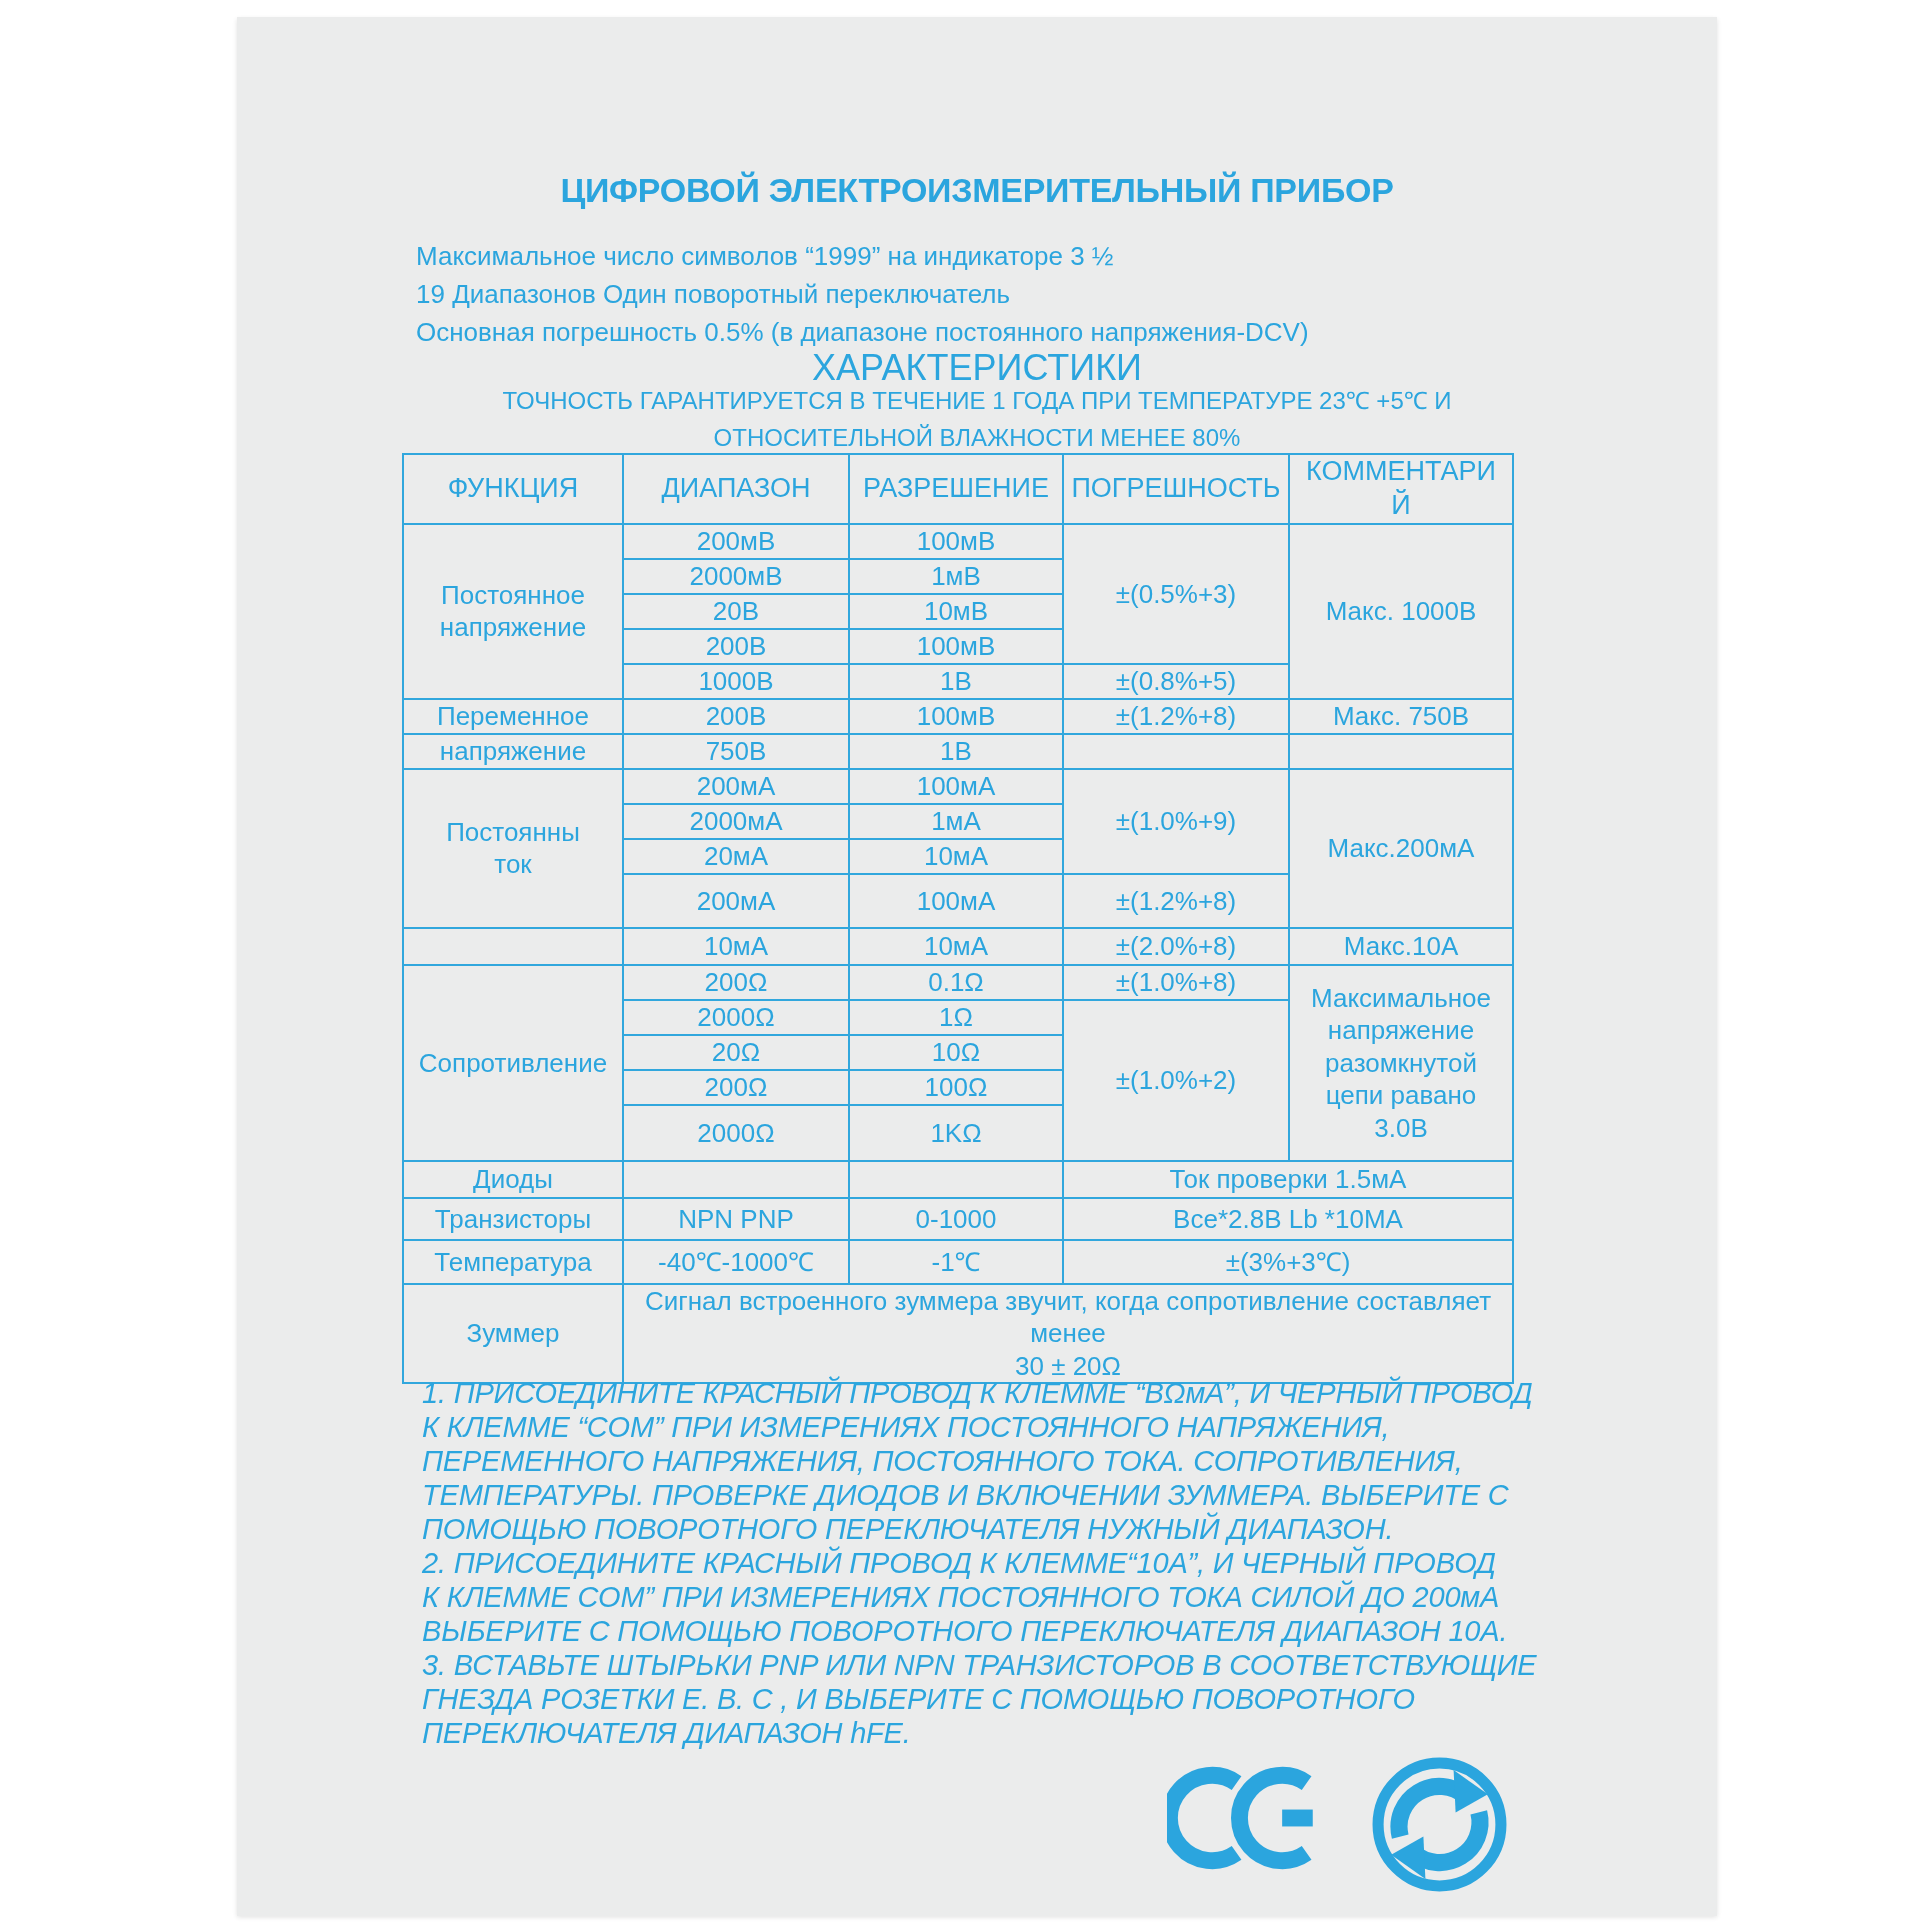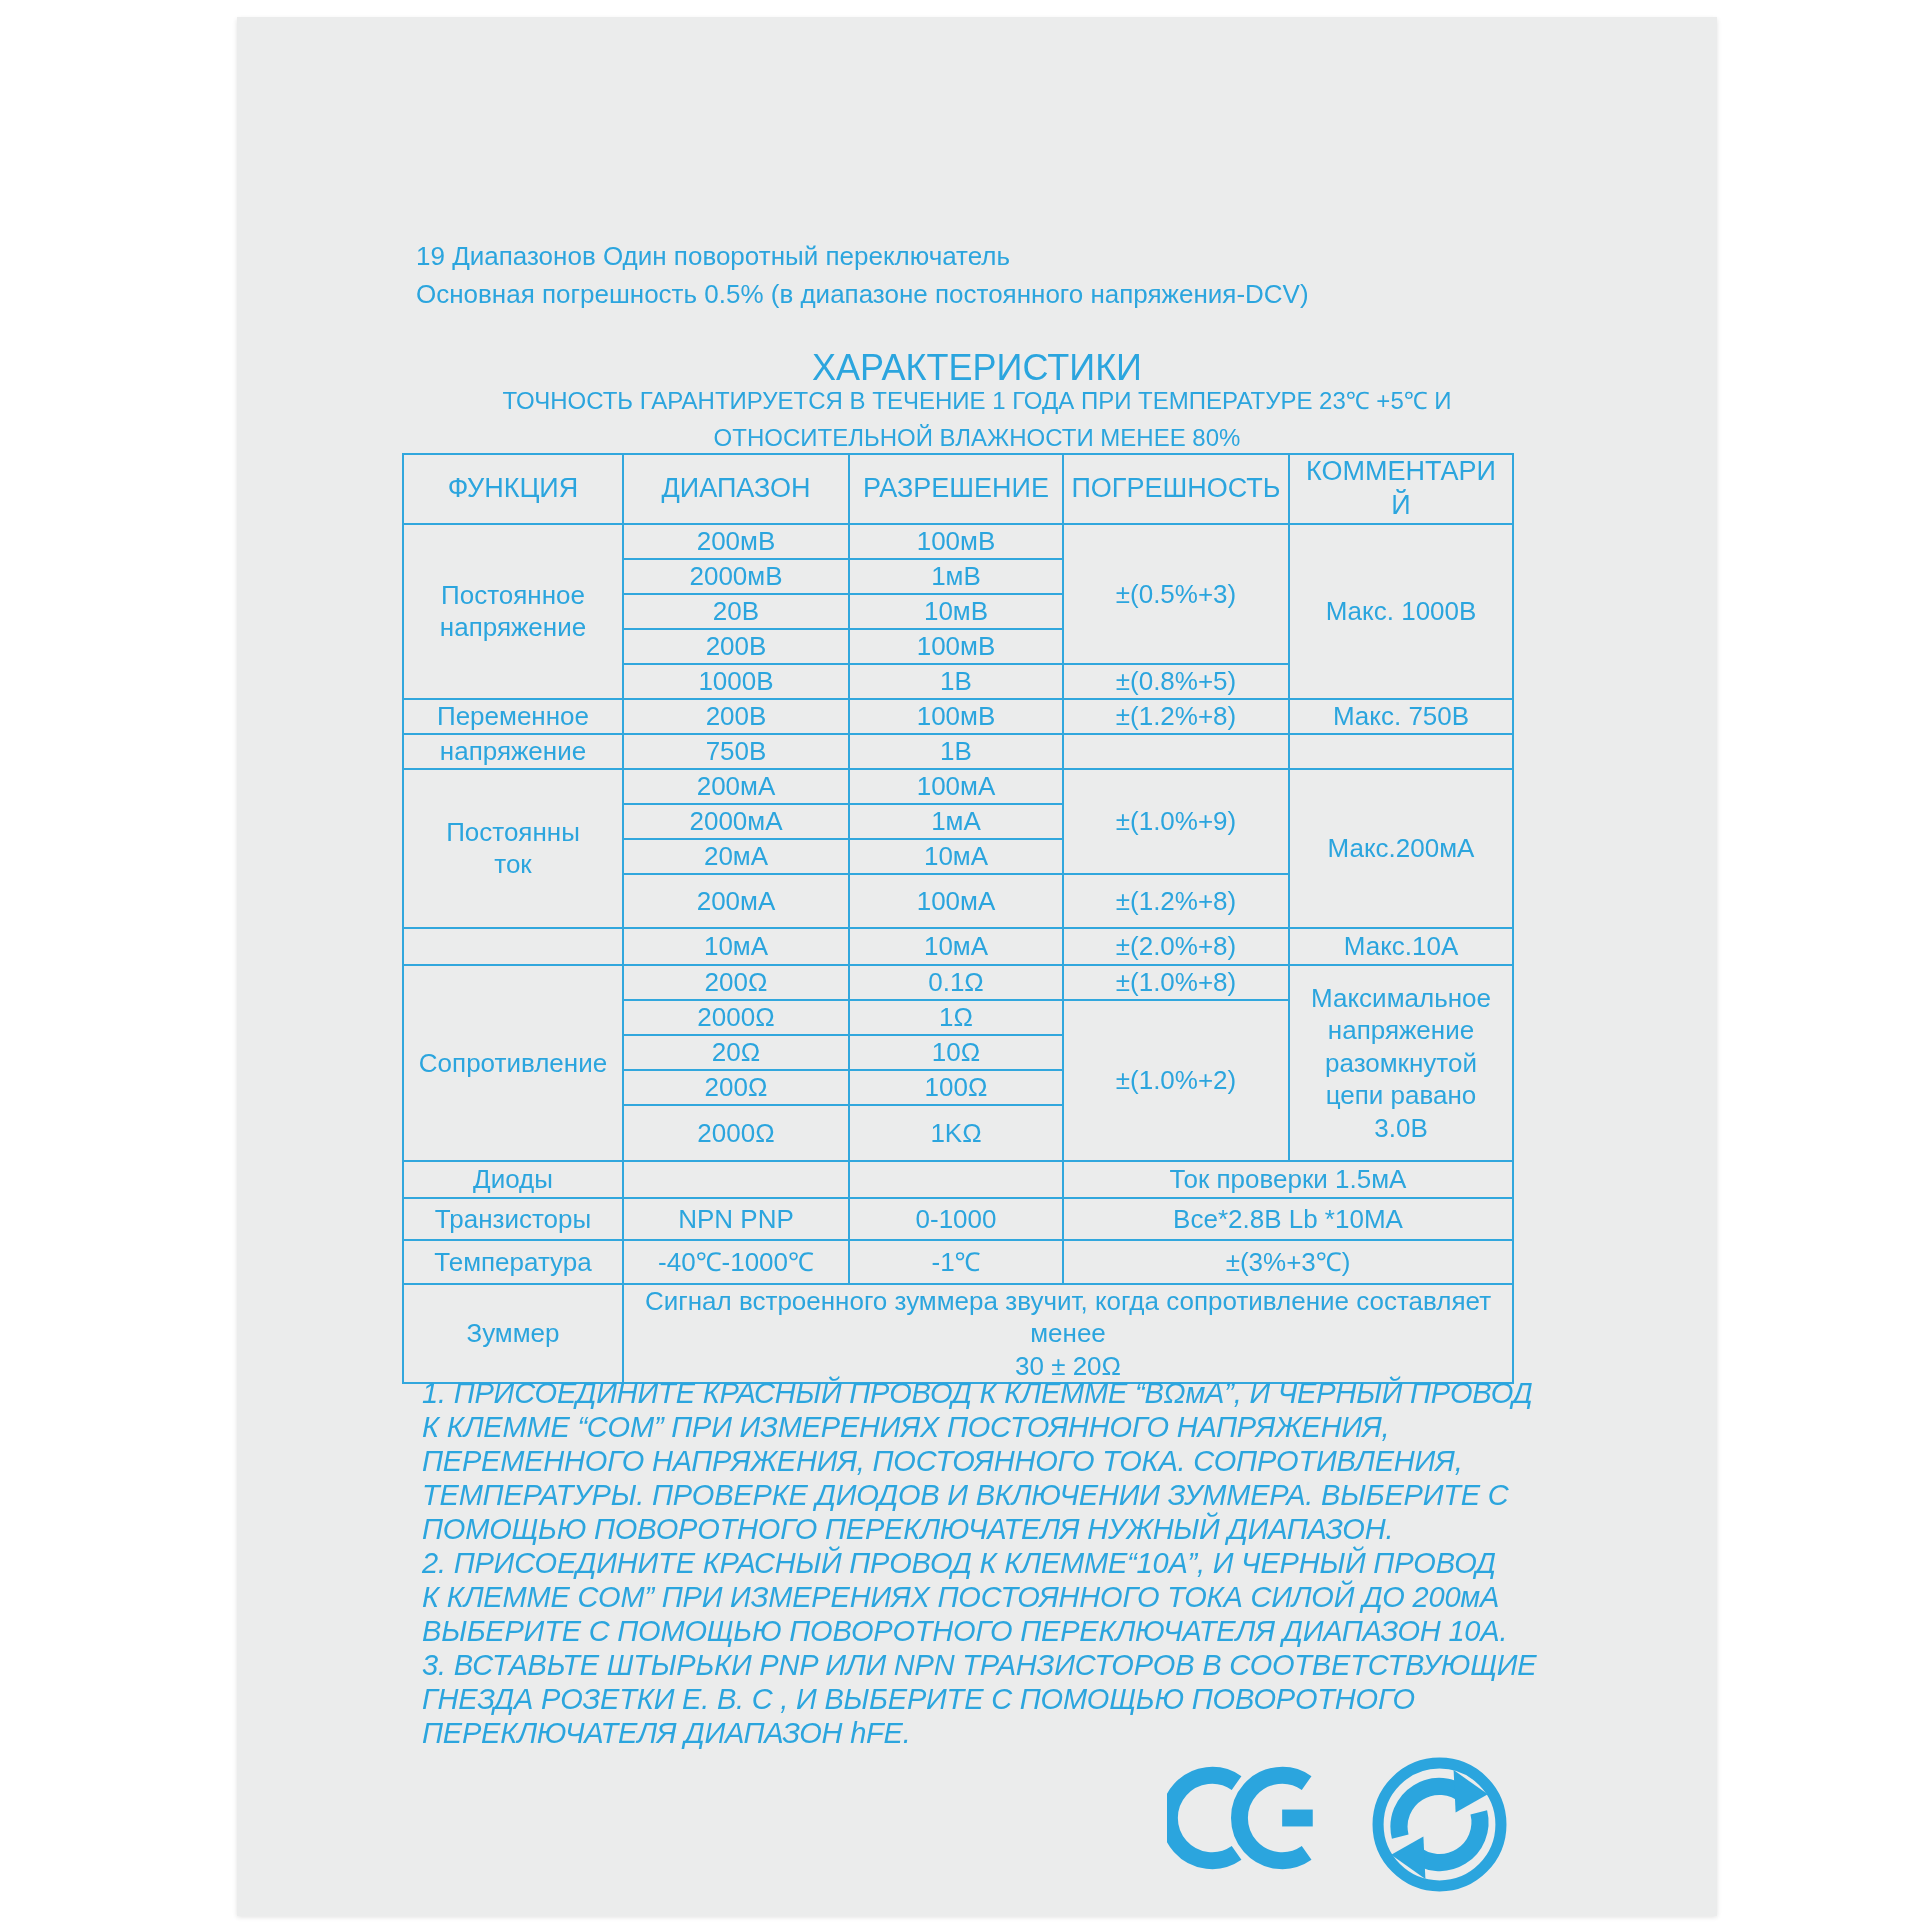--- a/index.html
+++ b/index.html
@@ -61,22 +61,24 @@
   .instructions p{margin:0;white-space:pre-line;}
   .marks{position:absolute;left:0;top:0;width:100%;height:100%;pointer-events:none;}
   .ce-mark{position:absolute;left:930px;top:1739px;}
   .recycle-mark{position:absolute;left:1132px;top:1737px;}
 </style>
 </head>
 <body>
 
 <div class="page">
 
+  <div class="doc-title">ЦИФРОВОЙ ЭЛЕКТРОИЗМЕРИТЕЛЬНЫЙ ПРИБОР</div>
 
   <div class="intro">
+    <div>Максимальное число символов “1999” на индикаторе 3 ½</div>
     <div>19 Диапазонов Один поворотный переключатель</div>
     <div>Основная погрешность 0.5% (в диапазоне постоянного напряжения-DCV)</div>
   </div>
 
   <div class="char-heading">ХАРАКТЕРИСТИКИ</div>
 
   <div class="accuracy">ТОЧНОСТЬ ГАРАНТИРУЕТСЯ В ТЕЧЕНИЕ 1 ГОДА ПРИ ТЕМПЕРАТУРЕ 23℃ +5℃ И
 ОТНОСИТЕЛЬНОЙ ВЛАЖНОСТИ МЕНЕЕ 80%</div>
 
   <table class="specs">

